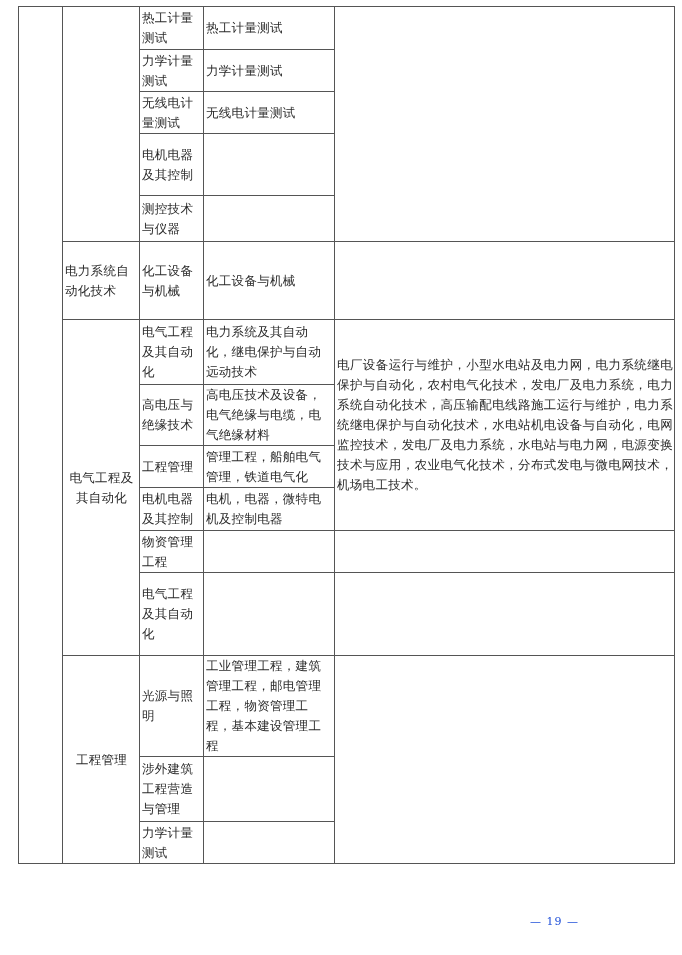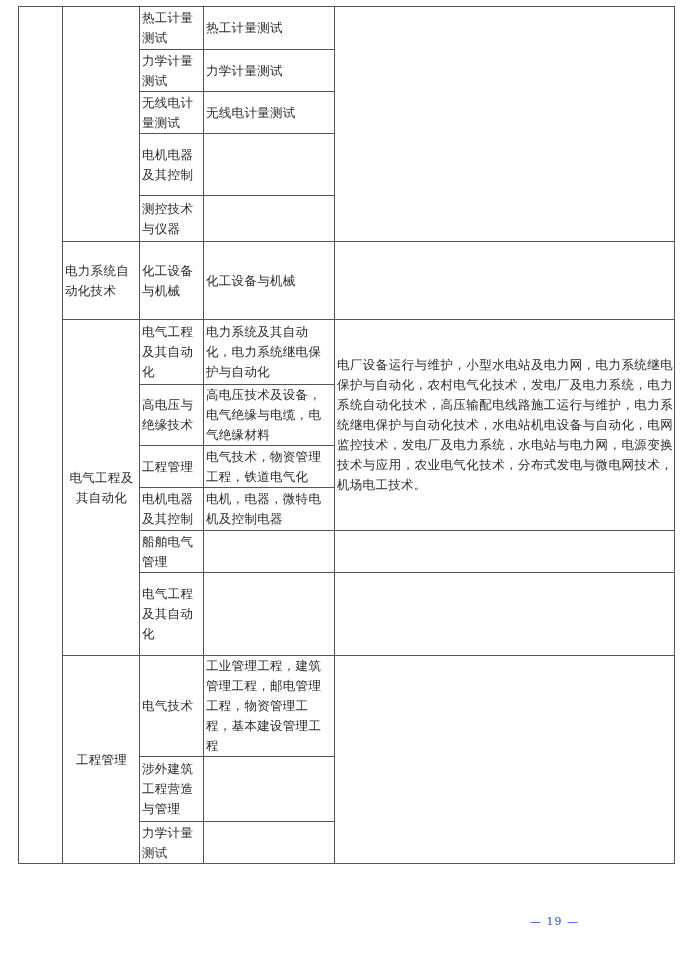--- a/index.html
+++ b/index.html
@@ -76,49 +76,49 @@
       <tr style="height:78px">
         <td>电力系统自动化技术</td>
         <td>化工设备与机械</td>
         <td>化工设备与机械</td>
         <td></td>
       </tr>
 
       <tr style="height:65px">
         <td rowspan="6" class="center">电气工程及其自动化</td>
         <td>电气工程及其自动化</td>
-        <td>电力系统及其自动化，电力系统继电保护与自动化</td>
+        <td>电力系统及其自动化，继电保护与自动远动技术</td>
         <td rowspan="4" class="desc">电厂设备运行与维护，小型水电站及电力网，电力系统继电保护与自动化，农村电气化技术，发电厂及电力系统，电力系统自动化技术，高压输配电线路施工运行与维护，电力系统继电保护与自动化技术，水电站机电设备与自动化，电网监控技术，发电厂及电力系统，水电站与电力网，电源变换技术与应用，农业电气化技术，分布式发电与微电网技术，机场电工技术。</td>
       </tr>
       <tr style="height:60px">
         <td>高电压与绝缘技术</td>
         <td>高电压技术及设备，电气绝缘与电缆，电气绝缘材料</td>
       </tr>
       <tr style="height:42px">
         <td>工程管理</td>
-        <td>电气技术，物资管理工程，铁道电气化</td>
+        <td>管理工程，船舶电气管理，铁道电气化</td>
       </tr>
       <tr style="height:43px">
         <td>电机电器及其控制</td>
         <td>电机，电器，微特电机及控制电器</td>
       </tr>
       <tr style="height:42px">
-        <td>船舶电气管理</td>
+        <td>物资管理工程</td>
         <td></td>
         <td></td>
       </tr>
       <tr style="height:83px">
         <td>电气工程及其自动化</td>
         <td></td>
         <td></td>
       </tr>
 
       <tr style="height:85px">
         <td rowspan="3" class="center">工程管理</td>
-        <td>电气技术</td>
+        <td>光源与照明</td>
         <td>工业管理工程，建筑管理工程，邮电管理工程，物资管理工程，基本建设管理工程</td>
         <td rowspan="3"></td>
       </tr>
       <tr style="height:65px">
         <td>涉外建筑工程营造与管理</td>
         <td></td>
       </tr>
       <tr style="height:42px">
         <td>力学计量测试</td>
         <td></td>

